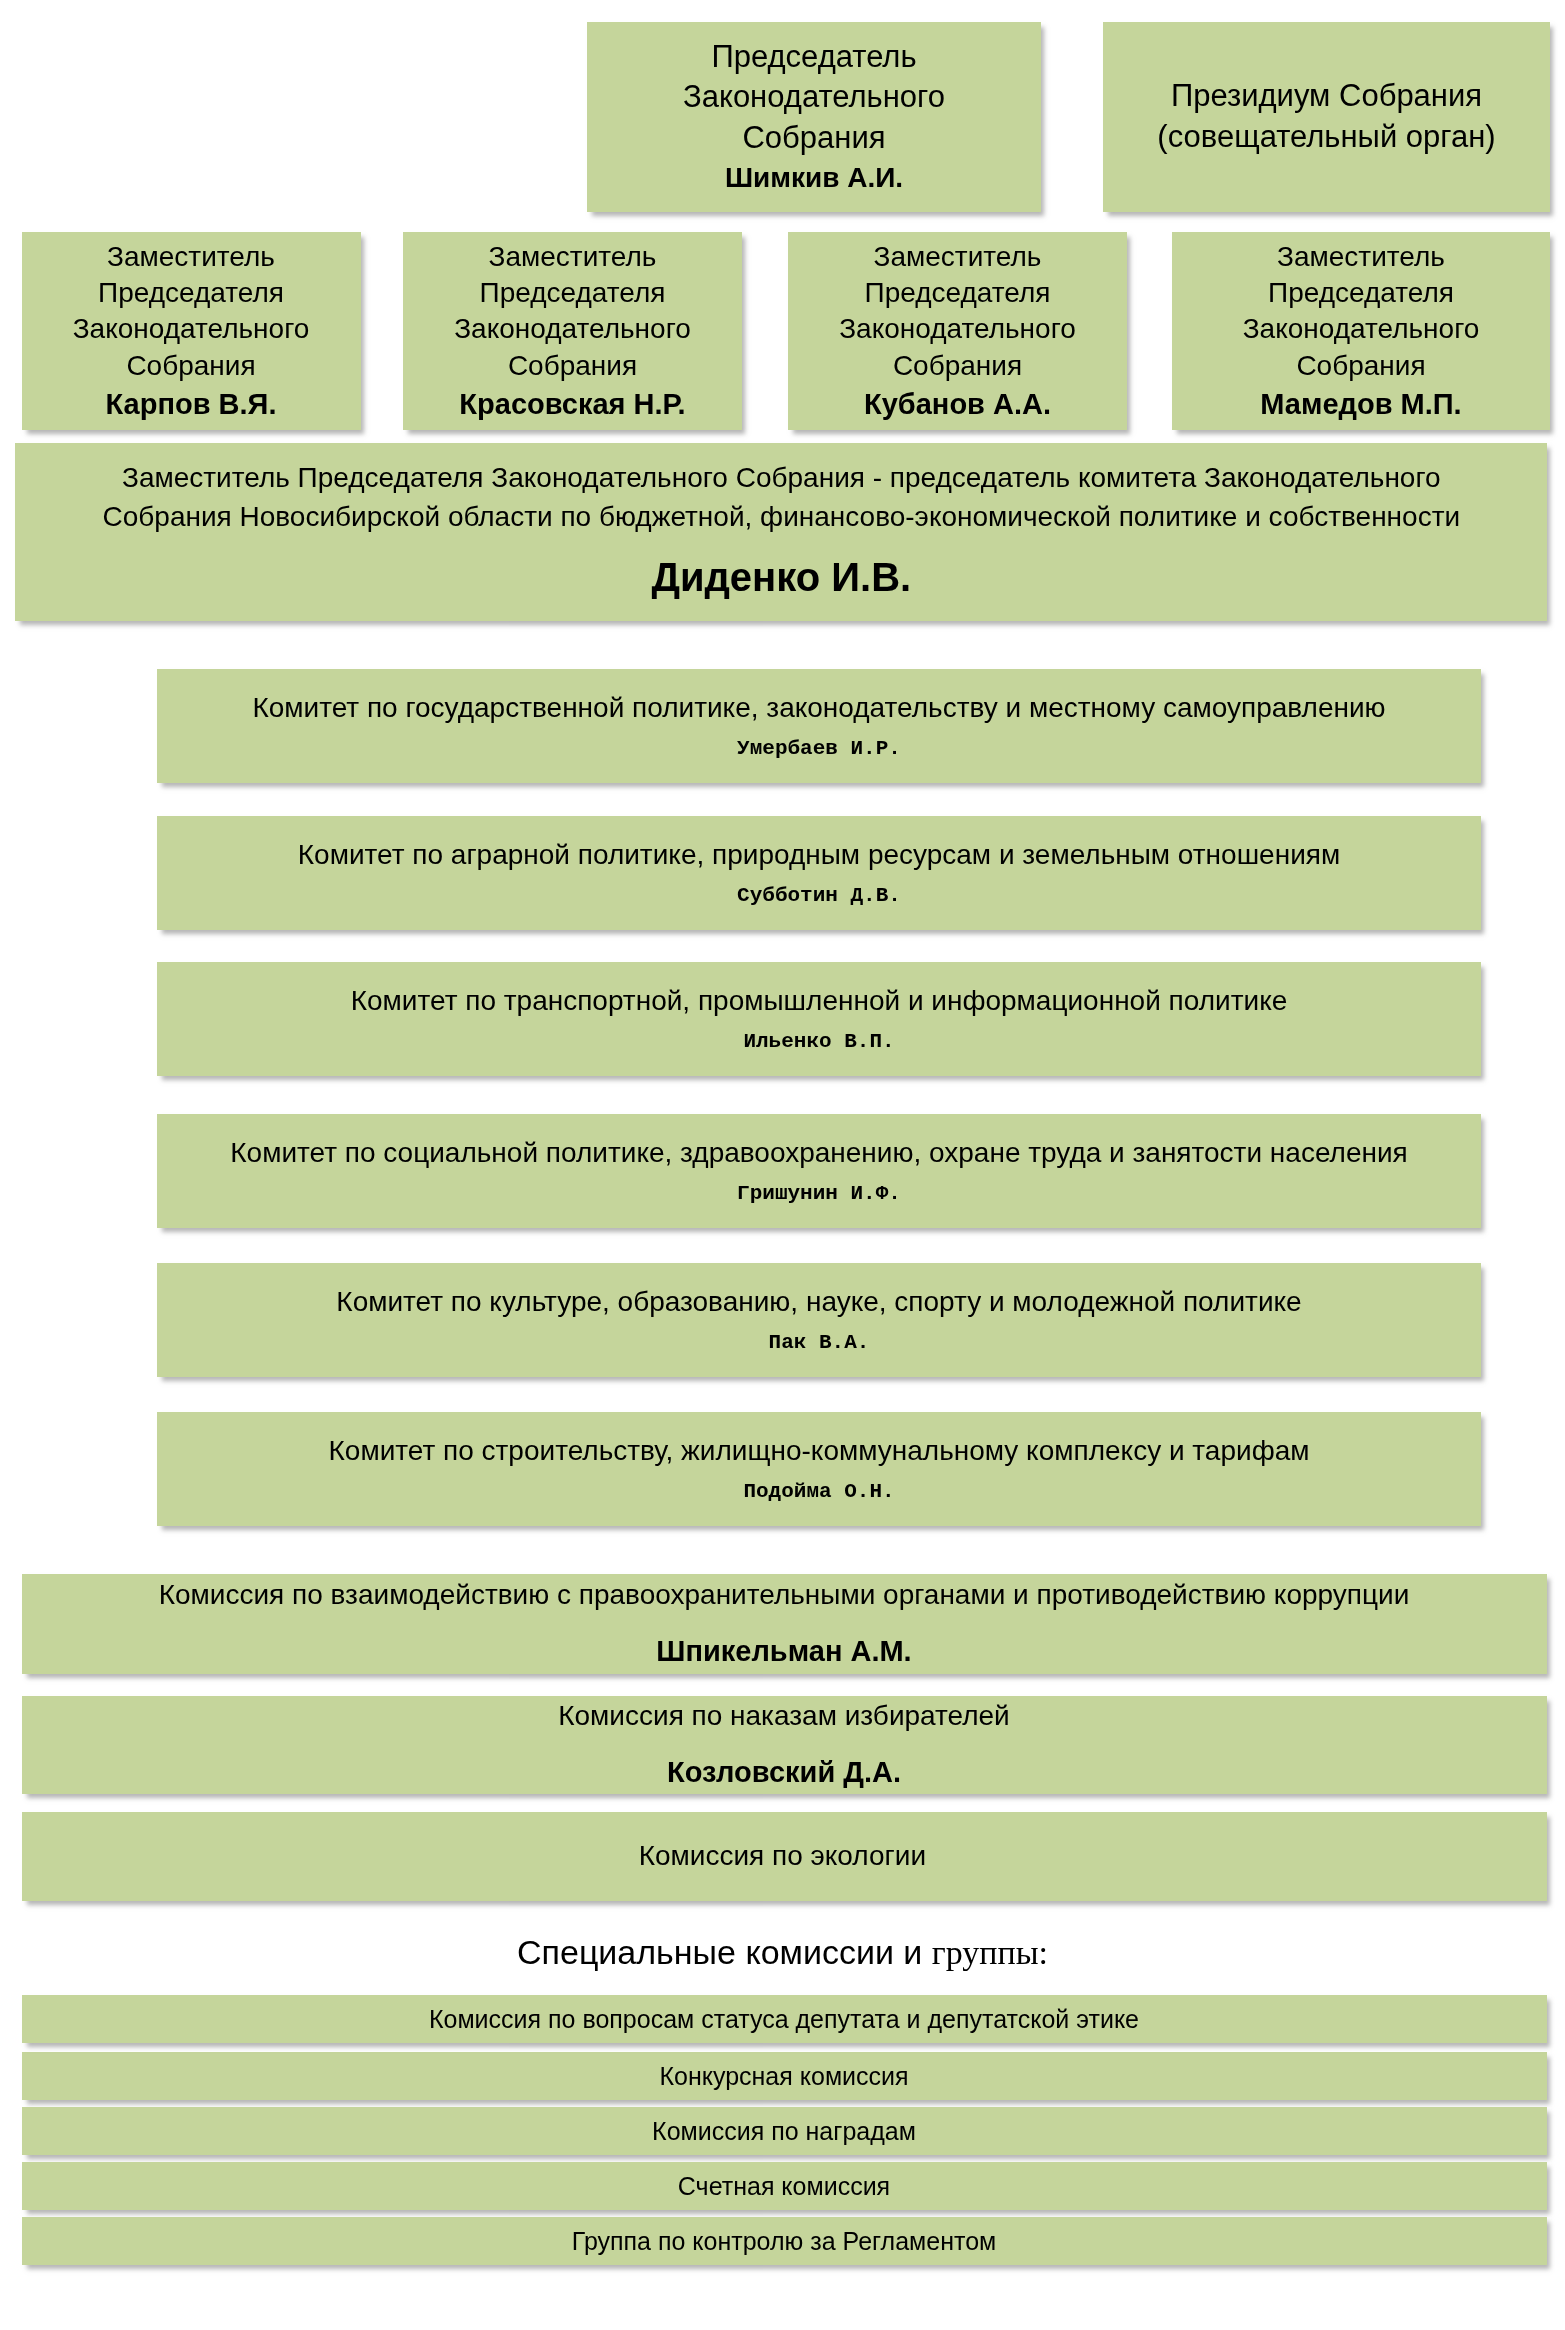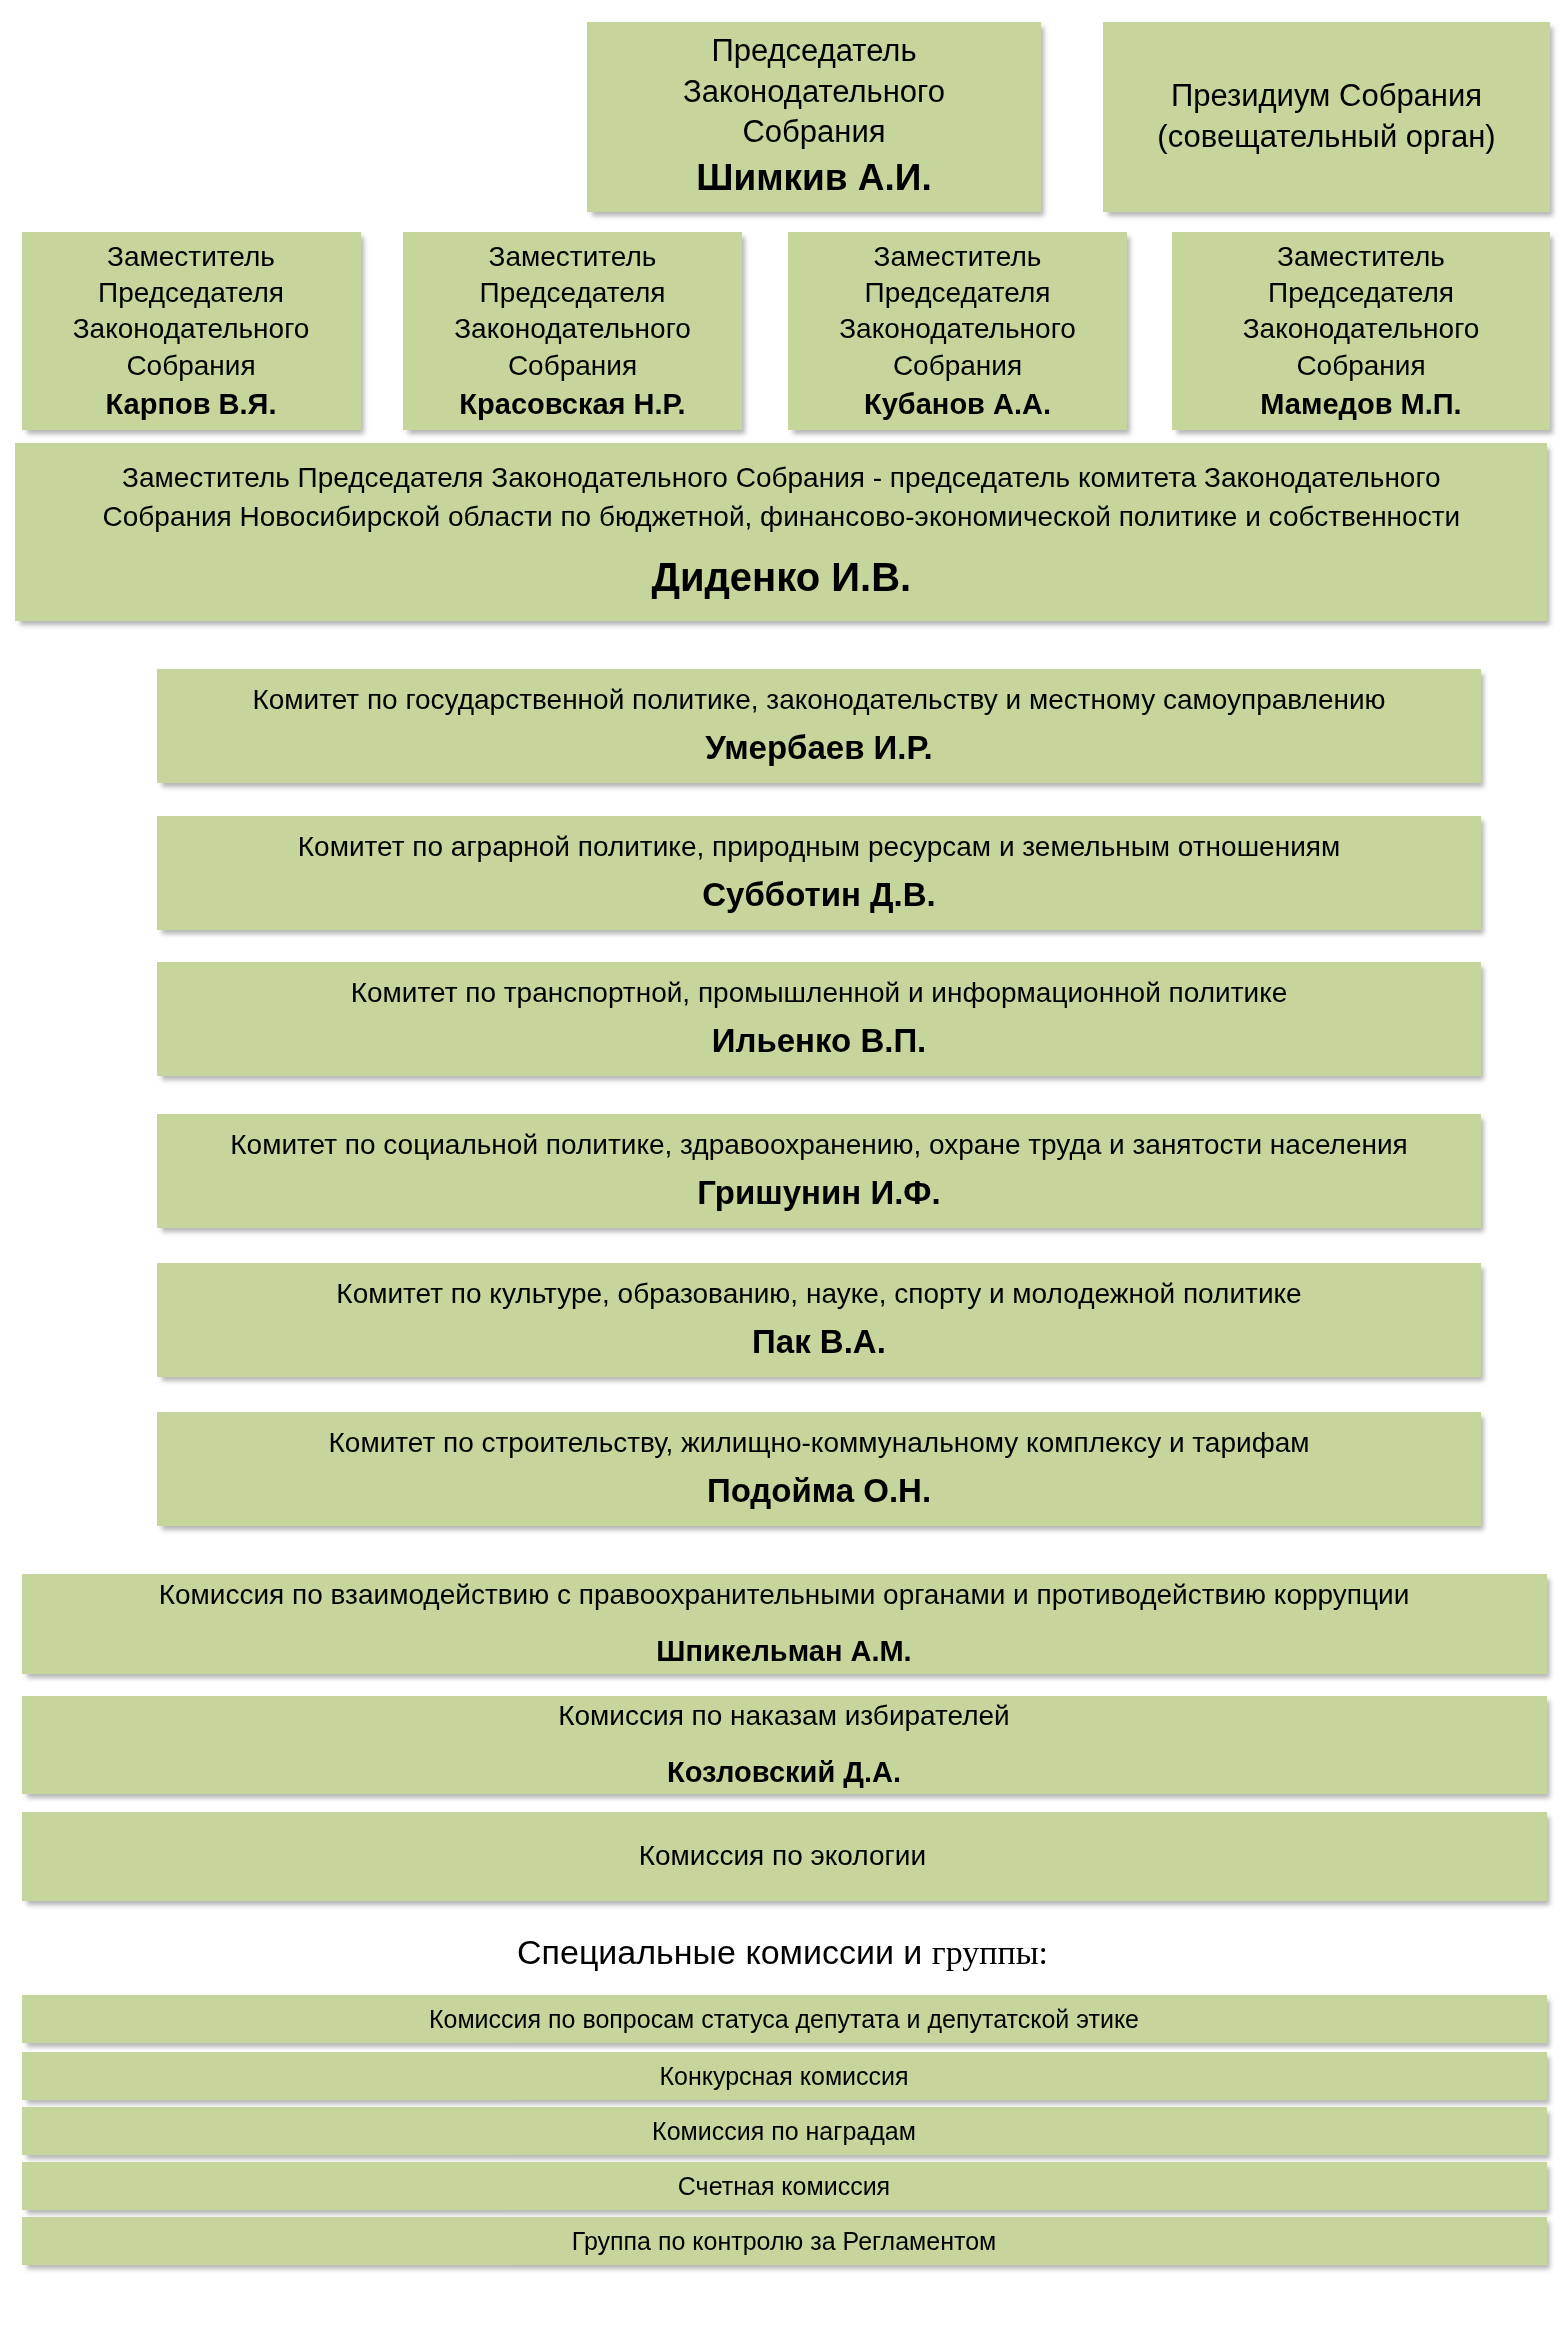--- a/index.html
+++ b/index.html
@@ -20,41 +20,41 @@
     justify-content:center;
     text-align:center;
     box-sizing:border-box;
     line-height:1.30;
   }
   .box .ttl{display:block;}
   .box .nm{display:block;font-weight:bold;}
 
   
   #chairman-box{left:587px;top:21.5px;width:454px;height:190px;font-size:31px;}
-  #chairman-box .nm{font-size:37px;margin-top:1.5px;}
+  #chairman-box .nm{font-size:28px;margin-top:1.5px;}
   #presidium-box{left:1103px;top:21.5px;width:447px;height:190px;font-size:31px;}
 
   
   .deputy{top:232px;width:339px;height:198px;font-size:28px;}
   #deputy-1{left:21.5px;}
   #deputy-2{left:403px;}
   #deputy-3{left:788px;}
   #deputy-4{left:1172px;width:378px;}
   .deputy .nm{font-size:29px;margin-top:1.5px;}
 
   
   #didenko-box{
     left:15.3px;top:443px;width:1532px;height:178px;
     font-size:28px;padding:0 36px;line-height:1.38;
   }
   #didenko-box .nm{font-size:40px;margin-top:13px;}
 
   
   .committee{left:157px;width:1324px;font-size:28px;padding:0 12.3px;}
-  .committee .nm{font-size:33px;margin-top:8px;}
+  .committee .nm{font-size:21px;margin-top:8px;font-family:Liberation Mono, monospace;}
   #committee-1{top:669px;height:114px;}
   #committee-2{top:816px;height:114px;}
   #committee-3{top:962px;height:114px;}
   #committee-4{top:1114px;height:114px;}
   #committee-5{top:1263px;height:114px;}
   #committee-6{top:1412px;height:114px;}
 
   
   .commission{left:21.5px;width:1525px;font-size:28px;padding:0 12.3px;}
   .commission .nm{font-size:29px;margin-top:19px;text-align:right;}

